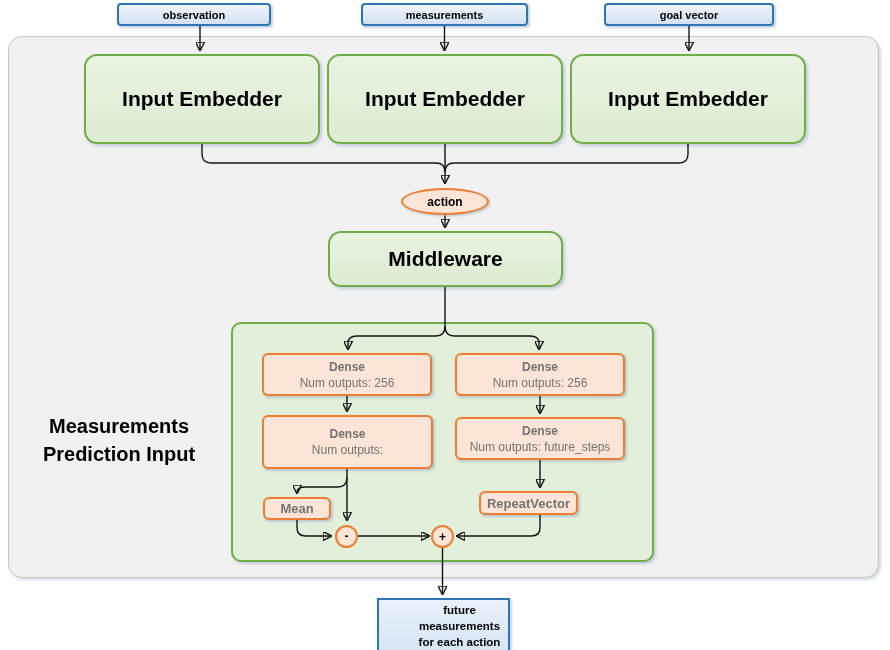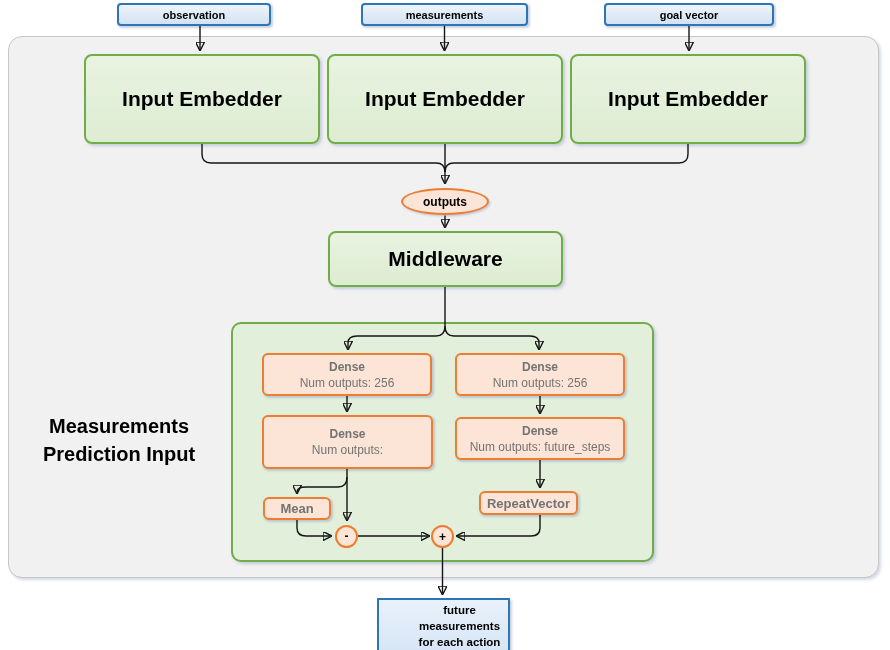--- a/index.html
+++ b/index.html
@@ -20,21 +20,21 @@
     position: absolute; height: 23px;
     background: linear-gradient(180deg,#eef4fb,#d2e2f3);
     border: 2px solid #2e75b6; border-radius: 4px;
     display: flex; align-items: center; justify-content: center;
     font-size: 11px; font-weight: bold; color: #000;
     box-shadow: 1.5px 1.5px 2px rgba(150,170,200,.5);
   }
   .green-box {
     position: absolute;
     background: linear-gradient(180deg,#e9f3e1,#ddecd2);
-    border: 2.4px solid #70ad47; border-radius: 8px;
+    border: 2.4px solid #70ad47; border-radius: 13px;
     display: flex; align-items: center; justify-content: center;
     font-weight: bold; color: #000;
     box-shadow: 2px 2px 3px rgba(150,170,200,.5);
   }
   .embedder { width: 236px; height: 90px; top: 54px; font-size: 21px; }
   .middleware { left: 328px; top: 231px; width: 235px; height: 56px; font-size: 21px; }
   .ellipse {
     position: absolute; left: 401px; top: 188px; width: 88px; height: 27px;
     background: #fce5d6; border: 2.4px solid #ed7d31; border-radius: 50%;
     display: flex; align-items: center; justify-content: center;
@@ -92,21 +92,21 @@
     <span>Input Embedder</span>
   </div>
   <div class="green-box embedder" style="left:327px;">
     <span>Input Embedder</span>
   </div>
   <div class="green-box embedder" style="left:570px;">
     <span>Input Embedder</span>
   </div>
 
   <div class="ellipse">
-    <span>outputs</span>
+    <span>action</span>
   </div>
 
   <div class="green-box middleware">
     <span>Middleware</span>
   </div>
 
   <div class="head-panel"></div>
 
   <div class="head-title">
     <div>Measurements</div>

